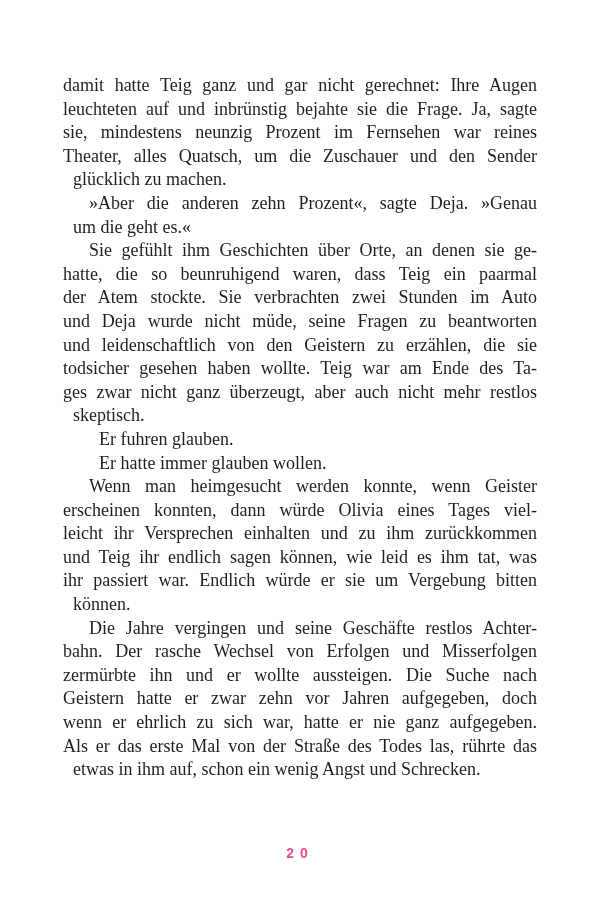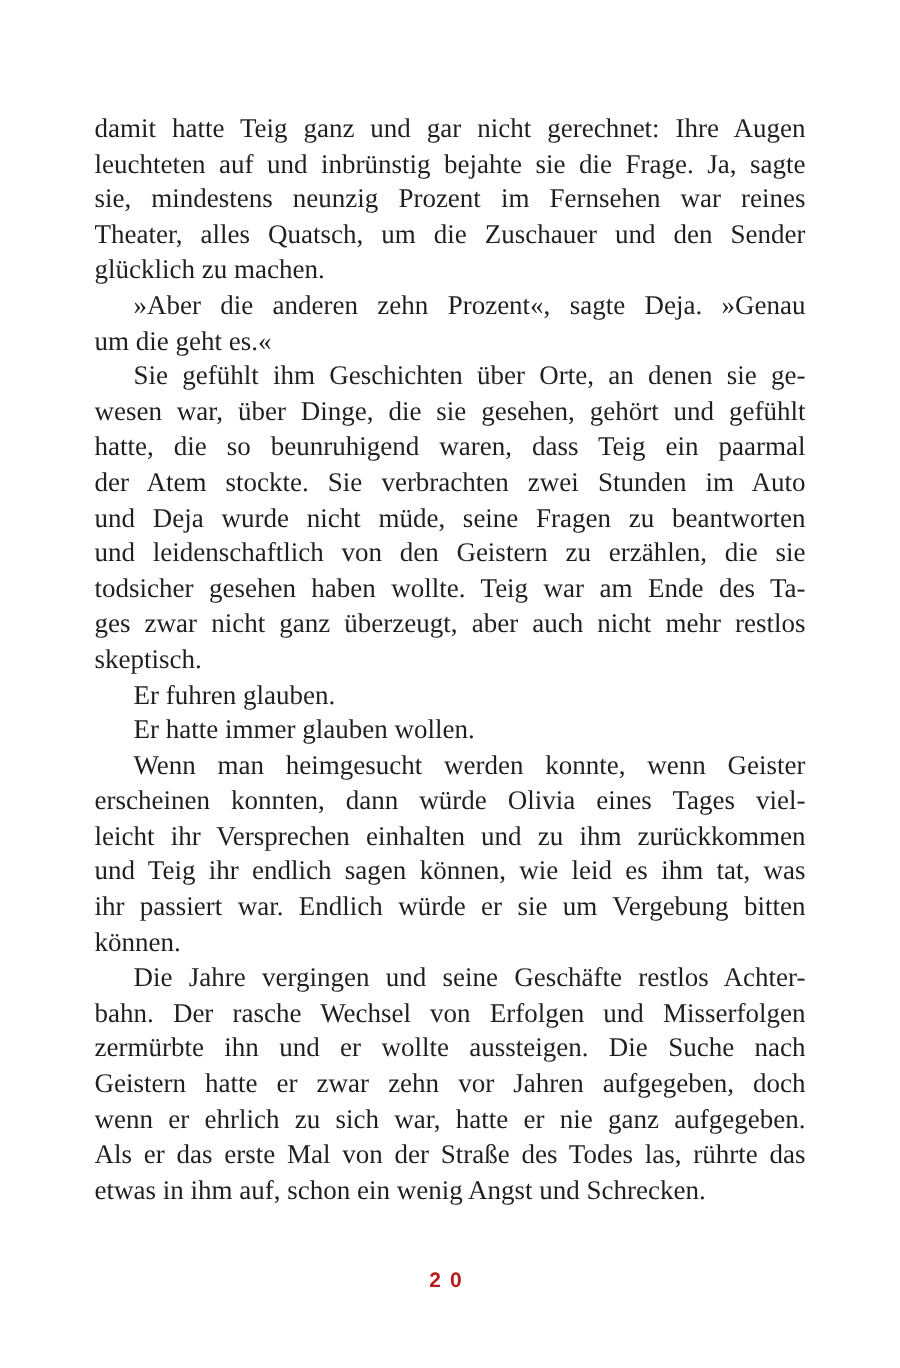--- a/index.html
+++ b/index.html
@@ -28,56 +28,56 @@
     height: 23.6px;
     line-height: 23.6px;
     text-align: justify;
     text-align-last: justify;
     overflow: hidden;
     white-space: normal;
   }
   .line.last {
     text-align: center;
     text-align-last: left;
+    margin-left: 10px;
   }
   .line.indent {
     text-indent: 26px;
   }
   .page-number {
     position: absolute;
     left: 63px;
     top: 845px;
     width: 474px;
     text-align: center;
     font-family: "Liberation Sans", "DejaVu Sans", sans-serif;
     font-size: 14px;
     font-weight: 700;
     letter-spacing: 6px;
-    color: #b91c1c;
+    color: #ec4899;
   }
 </style>
 </head>
 <body>
 
 <div class="page">
   <div class="text-block" id="text-block">
       <div class="para">
         <div class="line">damit hatte Teig ganz und gar nicht gerechnet: Ihre Augen</div>
         <div class="line">leuchteten auf und inbrünstig bejahte sie die Frage. Ja, sagte</div>
         <div class="line">sie, mindestens neunzig Prozent im Fernsehen war reines</div>
         <div class="line">Theater, alles Quatsch, um die Zuschauer und den Sender</div>
         <div class="line last">glücklich zu machen.</div>
       </div>
       <div class="para">
         <div class="line indent">»Aber die anderen zehn Prozent«, sagte Deja. »Genau</div>
         <div class="line last">um die geht es.«</div>
       </div>
       <div class="para">
         <div class="line indent">Sie gefühlt ihm Geschichten über Orte, an denen sie ge-</div>
-        <div class="line">wesen war, über Dinge, die sie gesehen, gehört und gefühlt</div>
         <div class="line">hatte, die so beunruhigend waren, dass Teig ein paarmal</div>
         <div class="line">der Atem stockte. Sie verbrachten zwei Stunden im Auto</div>
         <div class="line">und Deja wurde nicht müde, seine Fragen zu beantworten</div>
         <div class="line">und leidenschaftlich von den Geistern zu erzählen, die sie</div>
         <div class="line">todsicher gesehen haben wollte. Teig war am Ende des Ta-</div>
         <div class="line">ges zwar nicht ganz überzeugt, aber auch nicht mehr restlos</div>
         <div class="line last">skeptisch.</div>
       </div>
       <div class="para">
         <div class="line last indent">Er fuhren glauben.</div>

